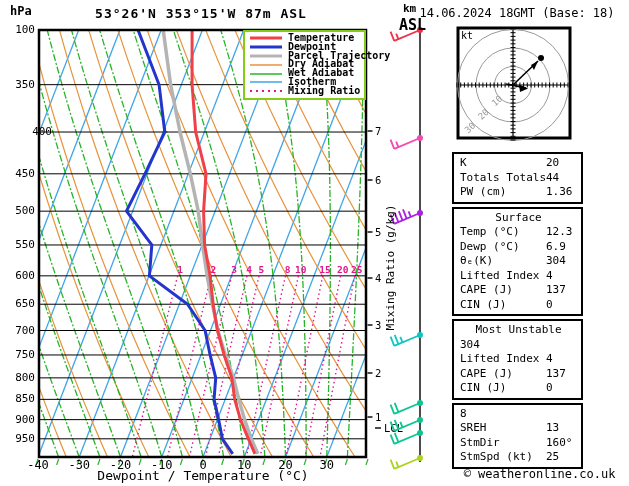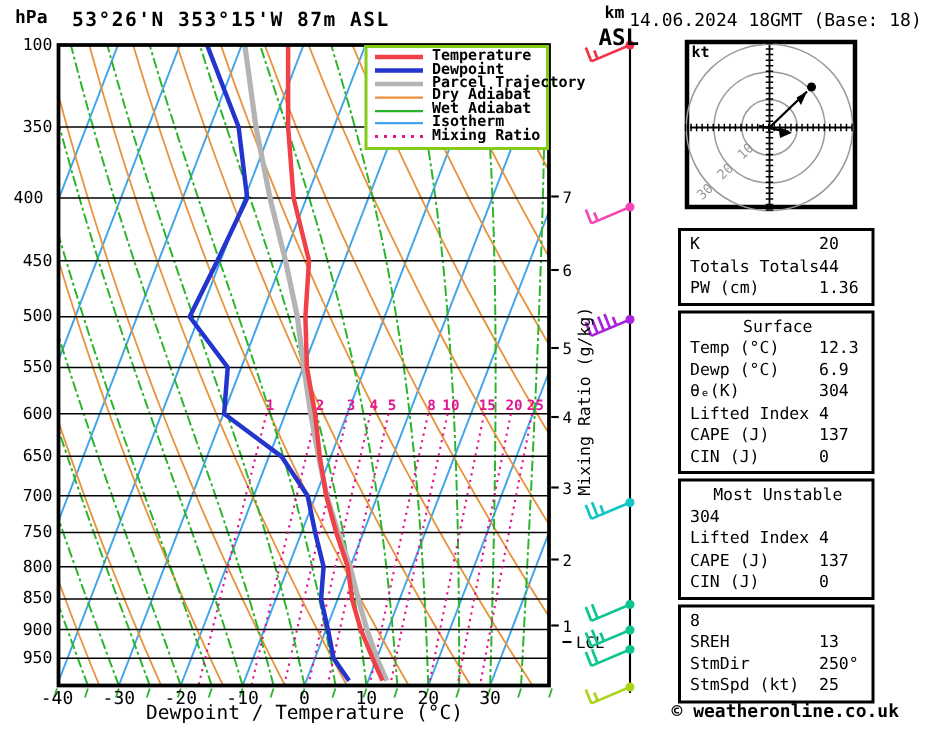--- a/index.html
+++ b/index.html
@@ -7,46 +7,46 @@
   body {
     position: relative;
     background: #ffffff;
     font-family: "DejaVu Sans Mono", monospace;
     color: #000;
     overflow: hidden;
   }
   .abs { position: absolute; }
   #skewt-svg { position: absolute; left: 0; top: 0; }
   .hpa-unit   { left: 10px; top: 4px;  font-size: 12px; font-weight: bold; }
-  .chart-title{ left: 48px; top: 6px; width: 306px; text-align: left; font-size: 13px; font-weight: bold; letter-spacing: 1px; white-space: nowrap; }
+  .chart-title{ left: 48px; top: 6px; width: 306px; text-align: center; font-size: 13px; font-weight: bold; letter-spacing: 1px; white-space: nowrap; }
   .km-unit    { left: 403px; top: 2px;  font-size: 11px; font-weight: bold; }
   .asl-unit   { left: 399px; top: 16px; font-size: 15px; font-weight: bold; }
   .date-title { left: 406px; top: 6px; width: 222px; text-align: center; font-size: 12px; font-weight: normal; white-space: nowrap; }
   .p-label { width: 32px; text-align: right; font-size: 11px; }
   .t-label { width: 34px; text-align: center; font-size: 12px; }
   .x-axis-title { left: 40px; top: 468px; width: 326px; text-align: center; font-size: 13px; }
   .mix-axis-title {
     left: 308px; top: 261px; width: 164px; text-align: center;
     font-size: 11px; transform: rotate(-90deg);
   }
   .legend {
     left: 243px; top: 30px; width: 123px;
     border: 2px solid #84cc16; background: #fff; padding: 2px 0 2px 4px; z-index: 5;
   }
   .legend-row { display: flex; align-items: center; height: 8.8px; }
   .legend-swatch { width: 34px; flex: none; margin-right: 5px; }
   .legend-label { font-size: 10px; font-weight: bold; white-space: nowrap; line-height: 8.8px; }
-  .kt-label { left: 461px; top: 30px; font-size: 10px; font-weight: bold; z-index: 6; }
+  .kt-label { left: 461px; top: 30px; font-size: 10px; font-weight: normal; z-index: 6; }
   .panels { left: 452px; top: 152px; width: 131px; }
   .panel { border: 2px solid #000; background: #fff; padding: 2px 4px 2px 6px; margin-bottom: 3px; }
   .panel-title { text-align: center; font-size: 11px; height: 14.5px; }
   .panel-row { display: flex; font-size: 11px; height: 14.5px; white-space: nowrap; }
   .panel-row .lbl { width: 86px; flex: none; }
   .panel-row .val { flex: 1; }
-  .footer { left: 434px; top: 467px; width: 179px; text-align: center; font-size: 12px; font-weight: bold; white-space: nowrap; }
+  .footer { left: 450px; top: 467px; width: 179px; text-align: center; font-size: 12px; font-weight: normal; white-space: nowrap; }
 </style>
 </head>
 <body>
 
 <svg id="skewt-svg" width="629" height="486">
     <defs>
       <clipPath id="plotclip">
         <rect x="39" y="30" width="327" height="427"></rect>
       </clipPath>
     </defs>
@@ -441,33 +441,33 @@
     <div class="panel">
       <div class="panel-row">
         <span class="val">8</span>
       </div>
       <div class="panel-row">
         <span class="lbl">SREH</span>
         <span class="val">13</span>
       </div>
       <div class="panel-row">
         <span class="lbl">StmDir</span>
-        <span class="val">250°</span>
+        <span class="val">160°</span>
       </div>
       <div class="panel-row">
         <span class="lbl">StmSpd (kt)</span>
         <span class="val">25</span>
       </div>
     </div>
   </div>
 <div class="abs footer">© weatheronline.co.uk</div>
 
 <div class="abs p-label" style="left: 3px; top: 23px;">100</div>
 <div class="abs p-label" style="left: 3px; top: 77.6714px;">350</div>
-<div class="abs p-label" style="left: 3px; top: 125.03px; text-align: center;">400</div>
+<div class="abs p-label" style="left: 20px; top: 125.03px;">400</div>
 <div class="abs p-label" style="left: 3px; top: 166.803px;">450</div>
 <div class="abs p-label" style="left: 3px; top: 204.171px;">500</div>
 <div class="abs p-label" style="left: 3px; top: 237.973px;">550</div>
 <div class="abs p-label" style="left: 3px; top: 268.833px;">600</div>
 <div class="abs p-label" style="left: 3px; top: 297.221px;">650</div>
 <div class="abs p-label" style="left: 3px; top: 323.505px;">700</div>
 <div class="abs p-label" style="left: 3px; top: 347.974px;">750</div>
 <div class="abs p-label" style="left: 3px; top: 370.863px;">800</div>
 <div class="abs p-label" style="left: 3px; top: 392.364px;">850</div>
 <div class="abs p-label" style="left: 3px; top: 412.636px;">900</div>

